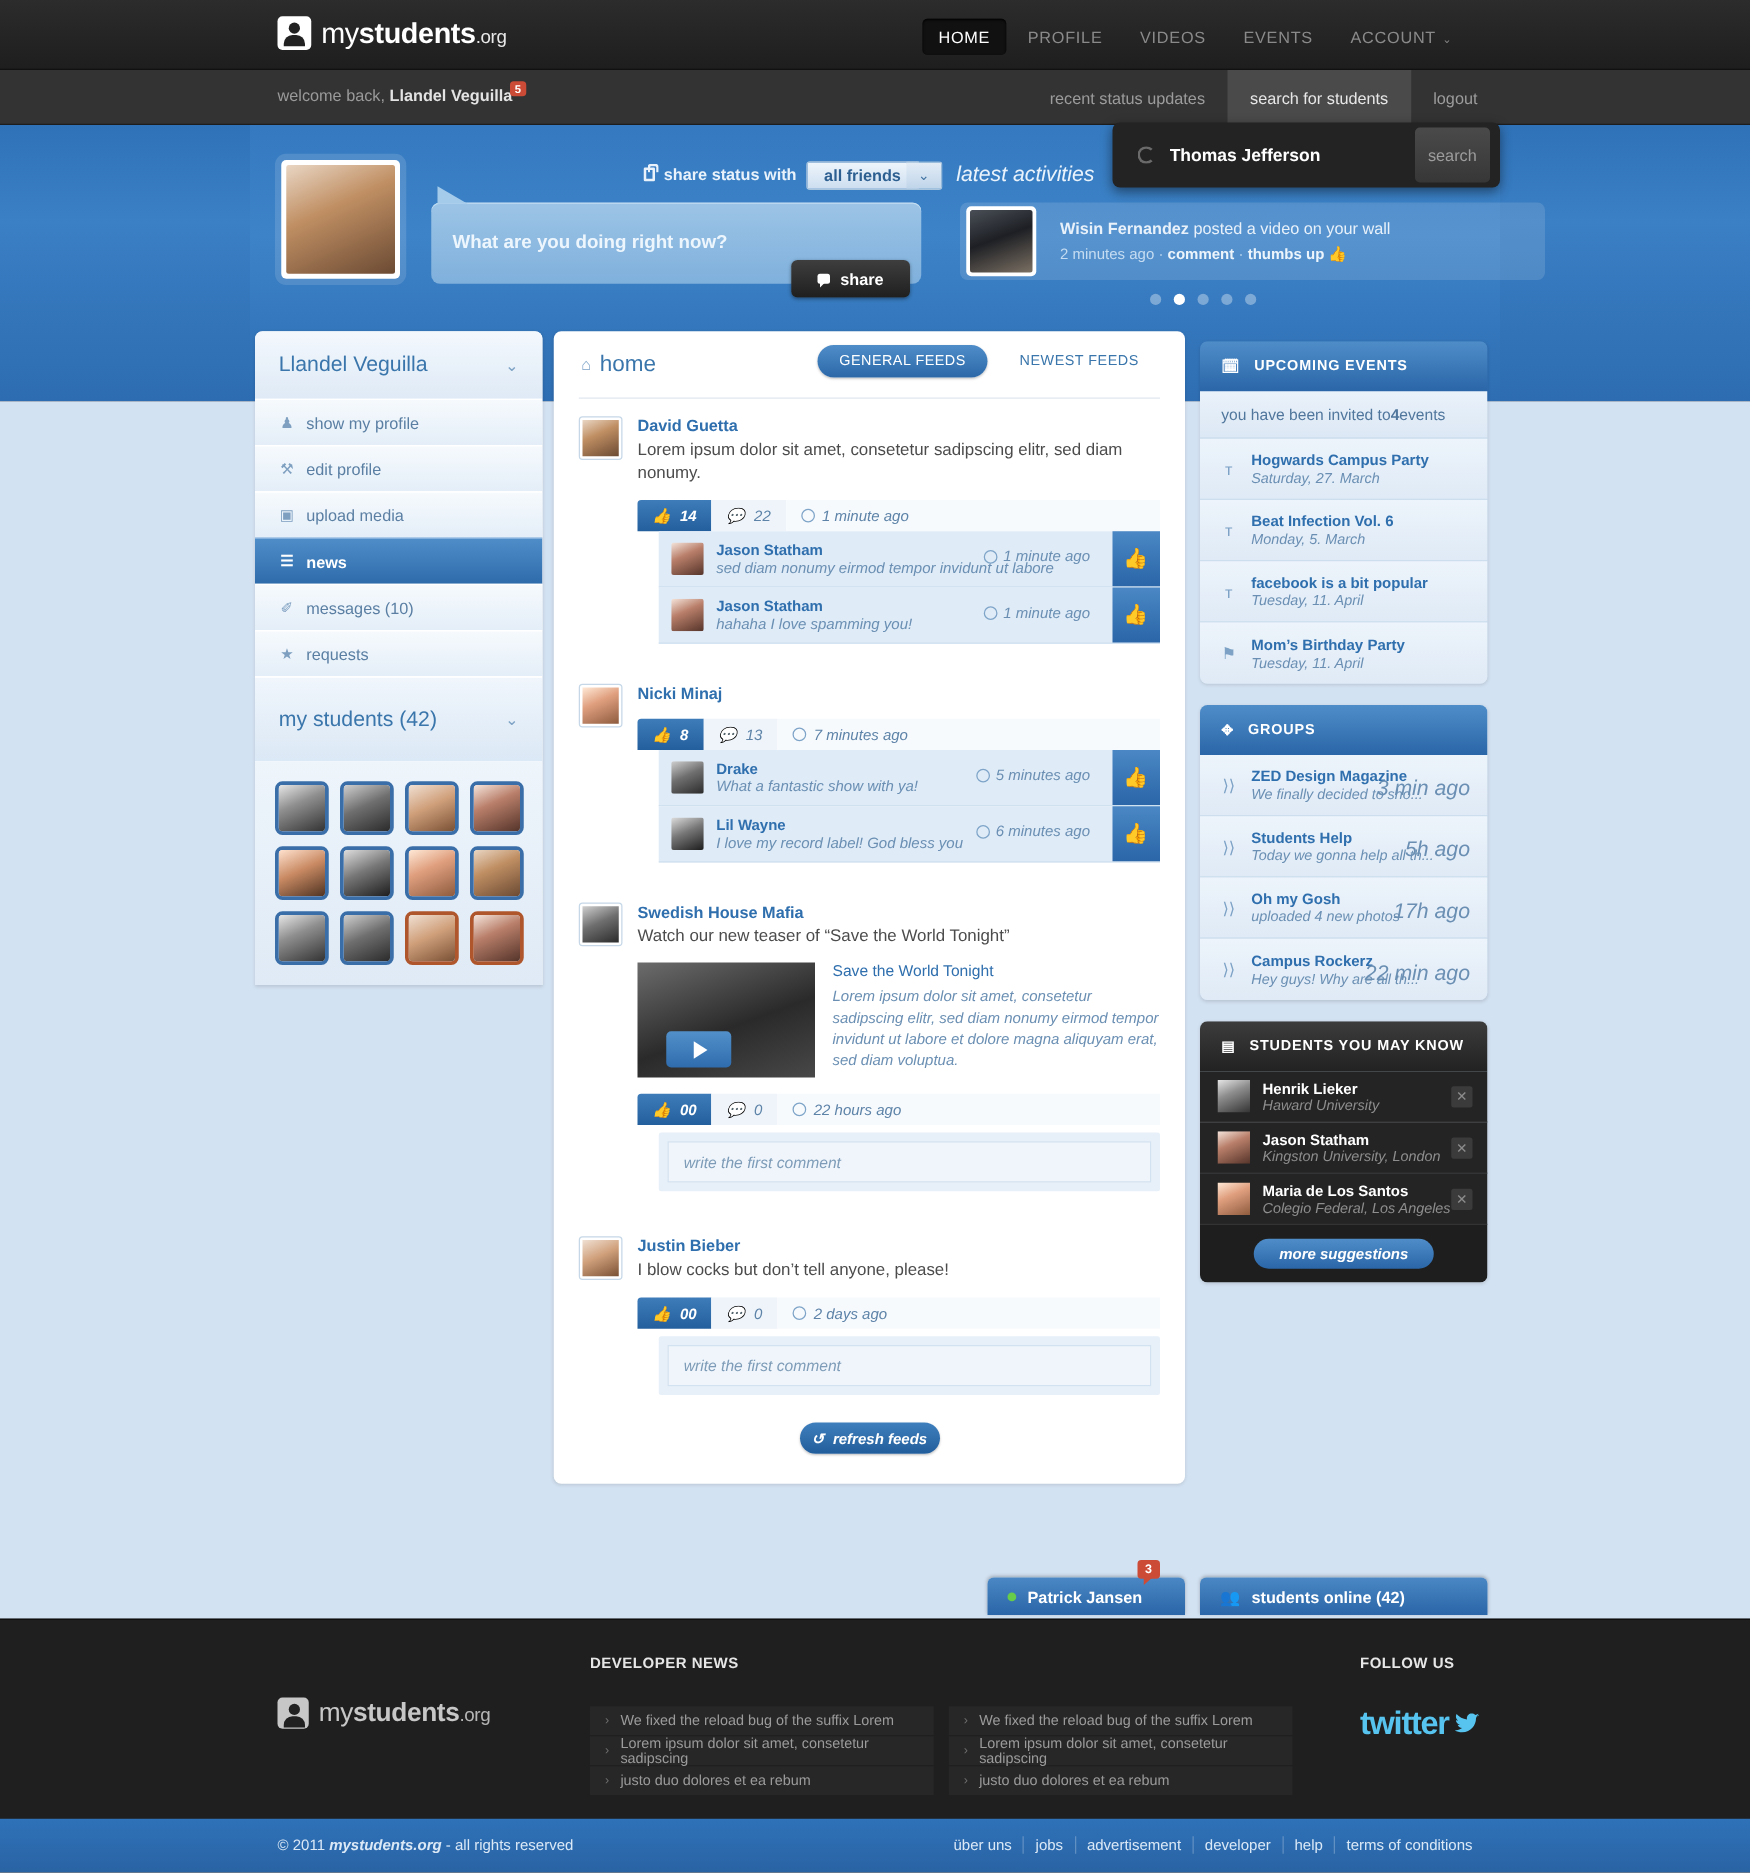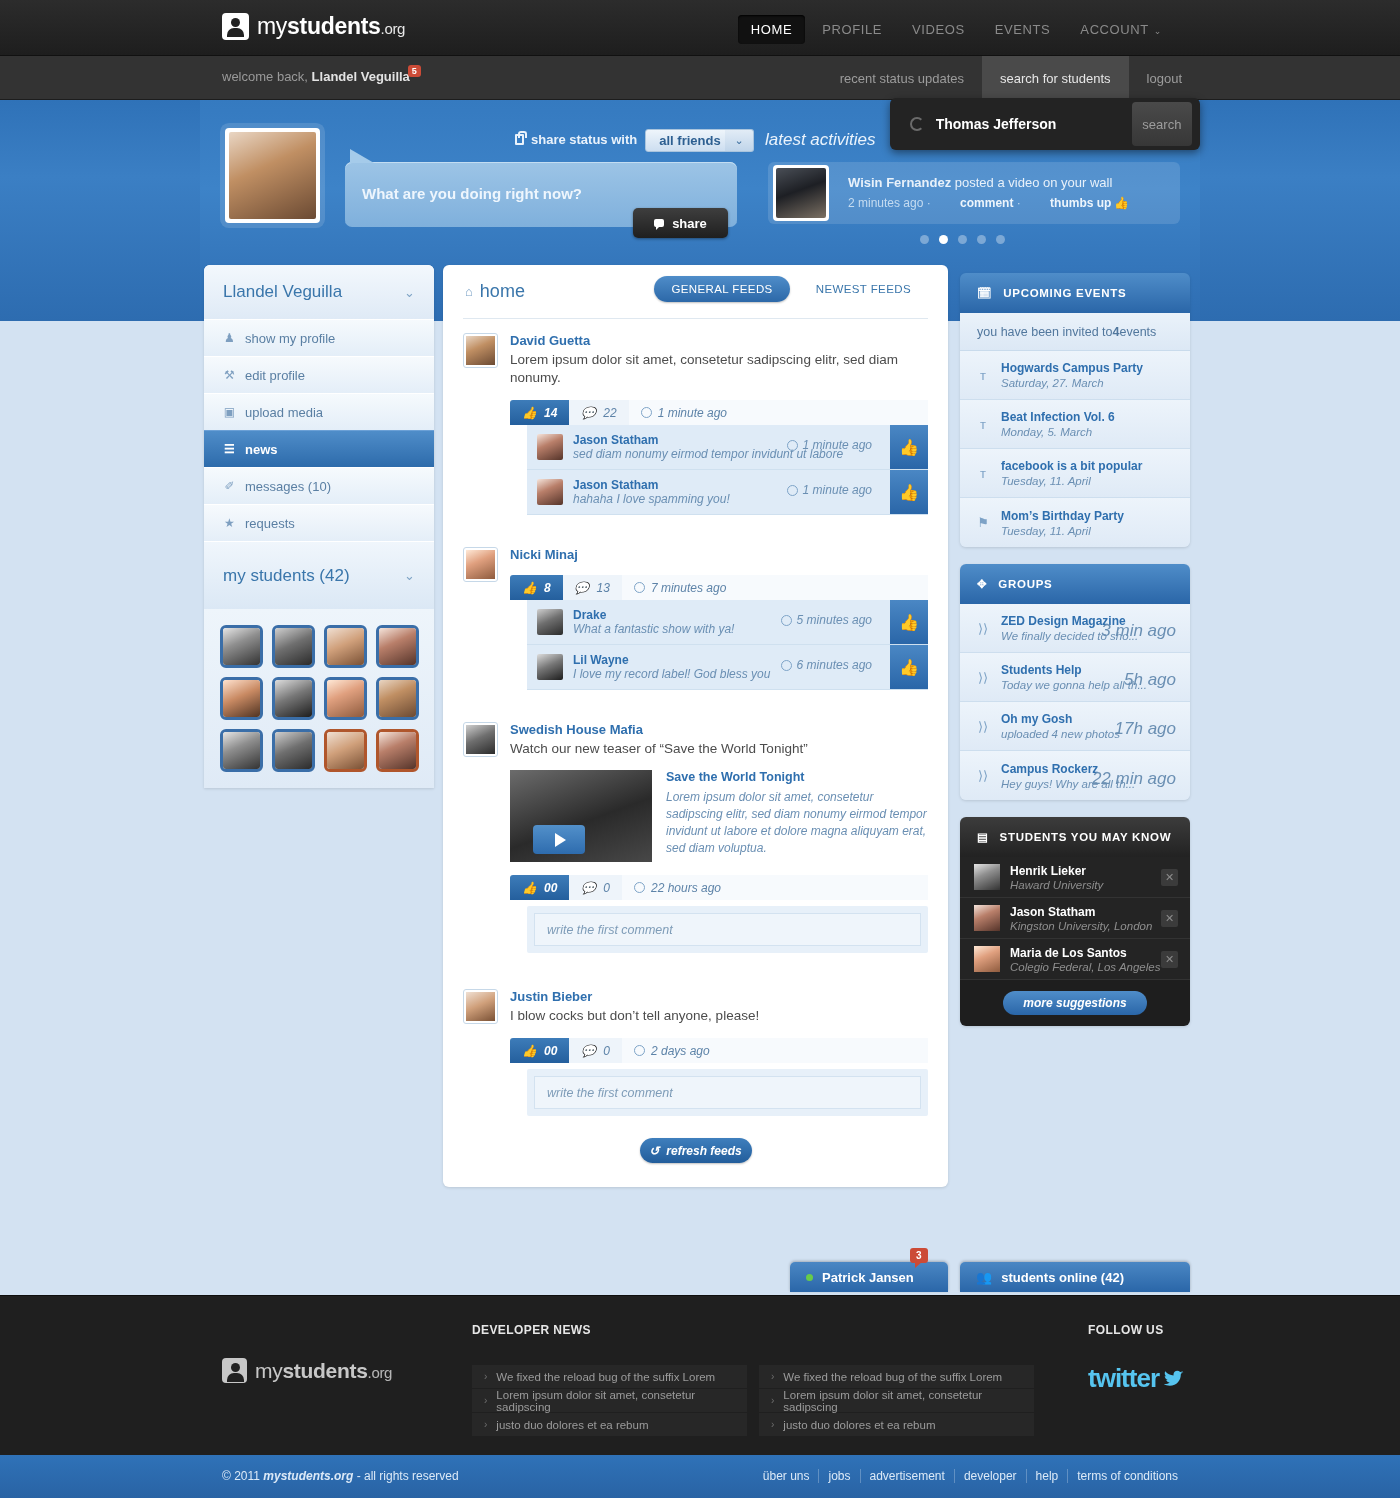--- a/index.html
+++ b/index.html
@@ -57,28 +57,28 @@
   .statusbox .tail{position:absolute;left:5px;top:-13px;width:0;height:0;
     border-left:0 solid transparent;border-right:24px solid transparent;border-bottom:14px solid #a5cbea;}
   .statusbox .ph{position:absolute;left:17px;top:23px;color:#eef6fd;font-size:15px;font-weight:bold;}
   .sharebtn{position:absolute;left:633px;top:208px;width:95px;height:30px;
     background:linear-gradient(#3e3e3e,#1f1f1f);border-radius:5px;color:#fff;font-size:13px;font-weight:bold;
     display:flex;align-items:center;justify-content:center;gap:8px;box-shadow:0 1px 3px rgba(0,0,0,.4);}
   .bubble-ic{width:10px;height:8px;background:#fff;border-radius:2px;position:relative;display:inline-block;}
   .bubble-ic:after{content:"";position:absolute;left:2px;top:7px;border-left:4px solid #fff;border-bottom:4px solid transparent;}
 
   .latest-t{position:absolute;left:765px;top:130px;color:#eaf3fc;font-size:17px;font-style:italic;}
-  .activity{position:absolute;left:768px;top:162px;width:412px;height:62px;
+  .activity{position:absolute;left:768px;top:162px;width:468px;height:62px;
     background:rgba(255,255,255,.13);border-radius:6px;}
   .activity .av{position:absolute;left:5px;top:3px;width:56px;height:56px;background:#fff;border-radius:4px;padding:3px;}
   .activity .av .ph{width:100%;height:100%;background:linear-gradient(160deg,#4a4f57,#1d1f24 45%,#7b7063);border-radius:2px;}
   .activity .txt{position:absolute;left:80px;top:13px;color:#e8f1fa;font-size:13px;}
   .activity .txt b{font-weight:bold;}
   .activity .meta{position:absolute;left:80px;top:34px;color:#c5dcf1;font-size:12px;}
-  .activity .meta b{color:#edf5fc;margin-left:26px;}
+  .activity .meta b{color:#edf5fc;}
   .dots{position:absolute;left:920px;top:235px;display:flex;gap:10px;}
   .dots i{width:9px;height:9px;border-radius:50%;background:rgba(255,255,255,.35);display:block;}
   .dots i.on{background:#fff;}
 
   
   .searchdd{position:absolute;left:890px;top:98px;width:310px;height:52px;
     background:#232323;border-radius:6px;box-shadow:0 3px 9px rgba(0,0,0,.45);padding:8px;display:flex;align-items:center;}
   .searchdd .ring{width:14px;height:14px;border:2px solid #6a6a6a;border-radius:50%;border-right-color:transparent;margin:0 12px 0 12px;}
   .searchdd input{background:transparent;border:none;outline:none;color:#fff;font-size:14px;font-weight:bold;
     font-family:"Liberation Sans",sans-serif;flex:1;}
@@ -146,21 +146,21 @@
   .cmtinput{margin-left:17px;margin-top:6px;background:#e7f0f9;padding:7px;border-radius:2px;}
   .cmtinput div{height:33px;background:#eff5fb;border:1px solid #d3e2f0;display:flex;align-items:center;padding:0 12px;
     color:#7e9cb8;font-size:12.5px;font-style:italic;}
 
   .video{display:flex;gap:14px;margin-top:12px;}
   .vthumb{width:142px;height:92px;position:relative;flex:none;overflow:hidden;
     background:linear-gradient(160deg,#6c6c6c,#2a2a2a 55%,#484848);}
   .playbtn{position:absolute;left:23px;bottom:8px;width:52px;height:29px;border-radius:4px;
     background:linear-gradient(#5290ca,#2e6cae);display:flex;align-items:center;justify-content:center;}
   .playbtn:after{content:"";border-left:11px solid #fff;border-top:7px solid transparent;border-bottom:7px solid transparent;margin-left:3px;}
-  .vtitle{color:#2f6fae;font-size:12.5px;font-weight:bold;margin-bottom:5px;}
+  .vtitle{color:#2f6fae;font-size:12.5px;font-weight:normal;margin-bottom:5px;}
   .vdesc{color:#6a8fb3;font-size:12px;font-style:italic;line-height:17px;}
 
   .refresh{margin:22px auto 0 auto;width:112px;height:25px;border-radius:13px;
     background:linear-gradient(#3f7fbd,#225d9b);color:#fff;font-size:12px;font-style:italic;font-weight:bold;
     display:flex;align-items:center;justify-content:center;gap:7px;box-shadow:0 1px 2px rgba(0,0,0,.25);}
 
   
   .rsb{position:absolute;left:960px;top:273px;width:230px;}
   .widget{border-radius:6px;overflow:hidden;margin-bottom:17px;box-shadow:0 1px 3px rgba(0,0,0,.13);}
   .w-head{height:40px;background:linear-gradient(#4f8dc9,#2a66a8);display:flex;align-items:center;gap:11px;

